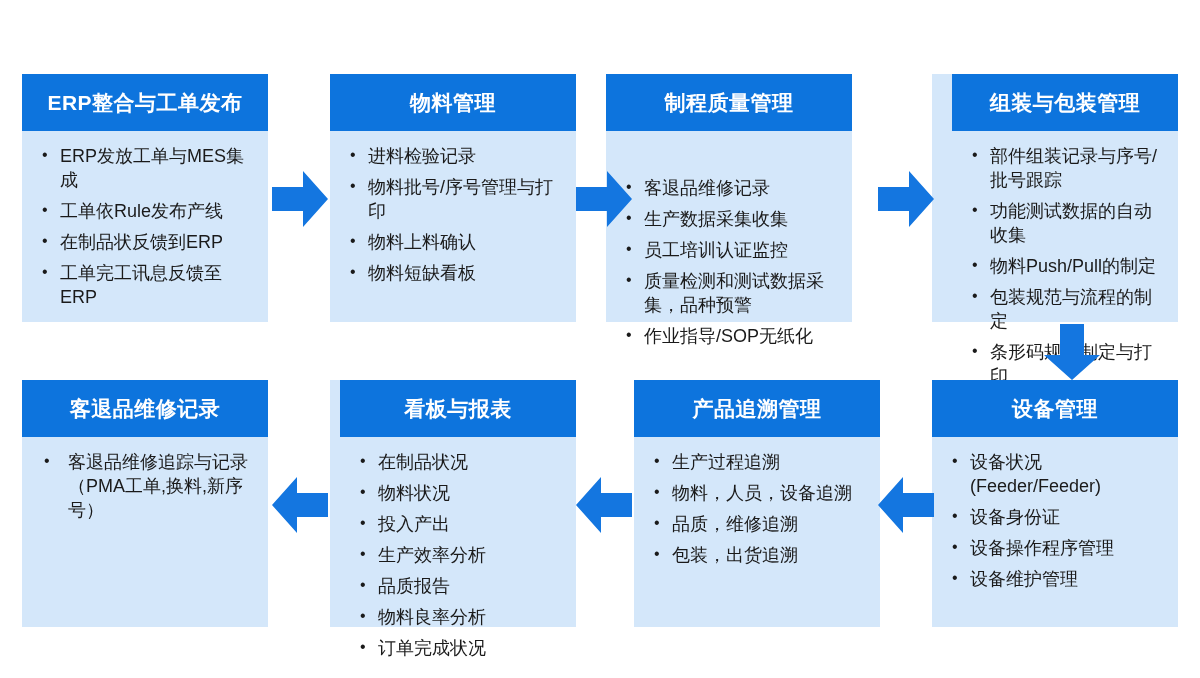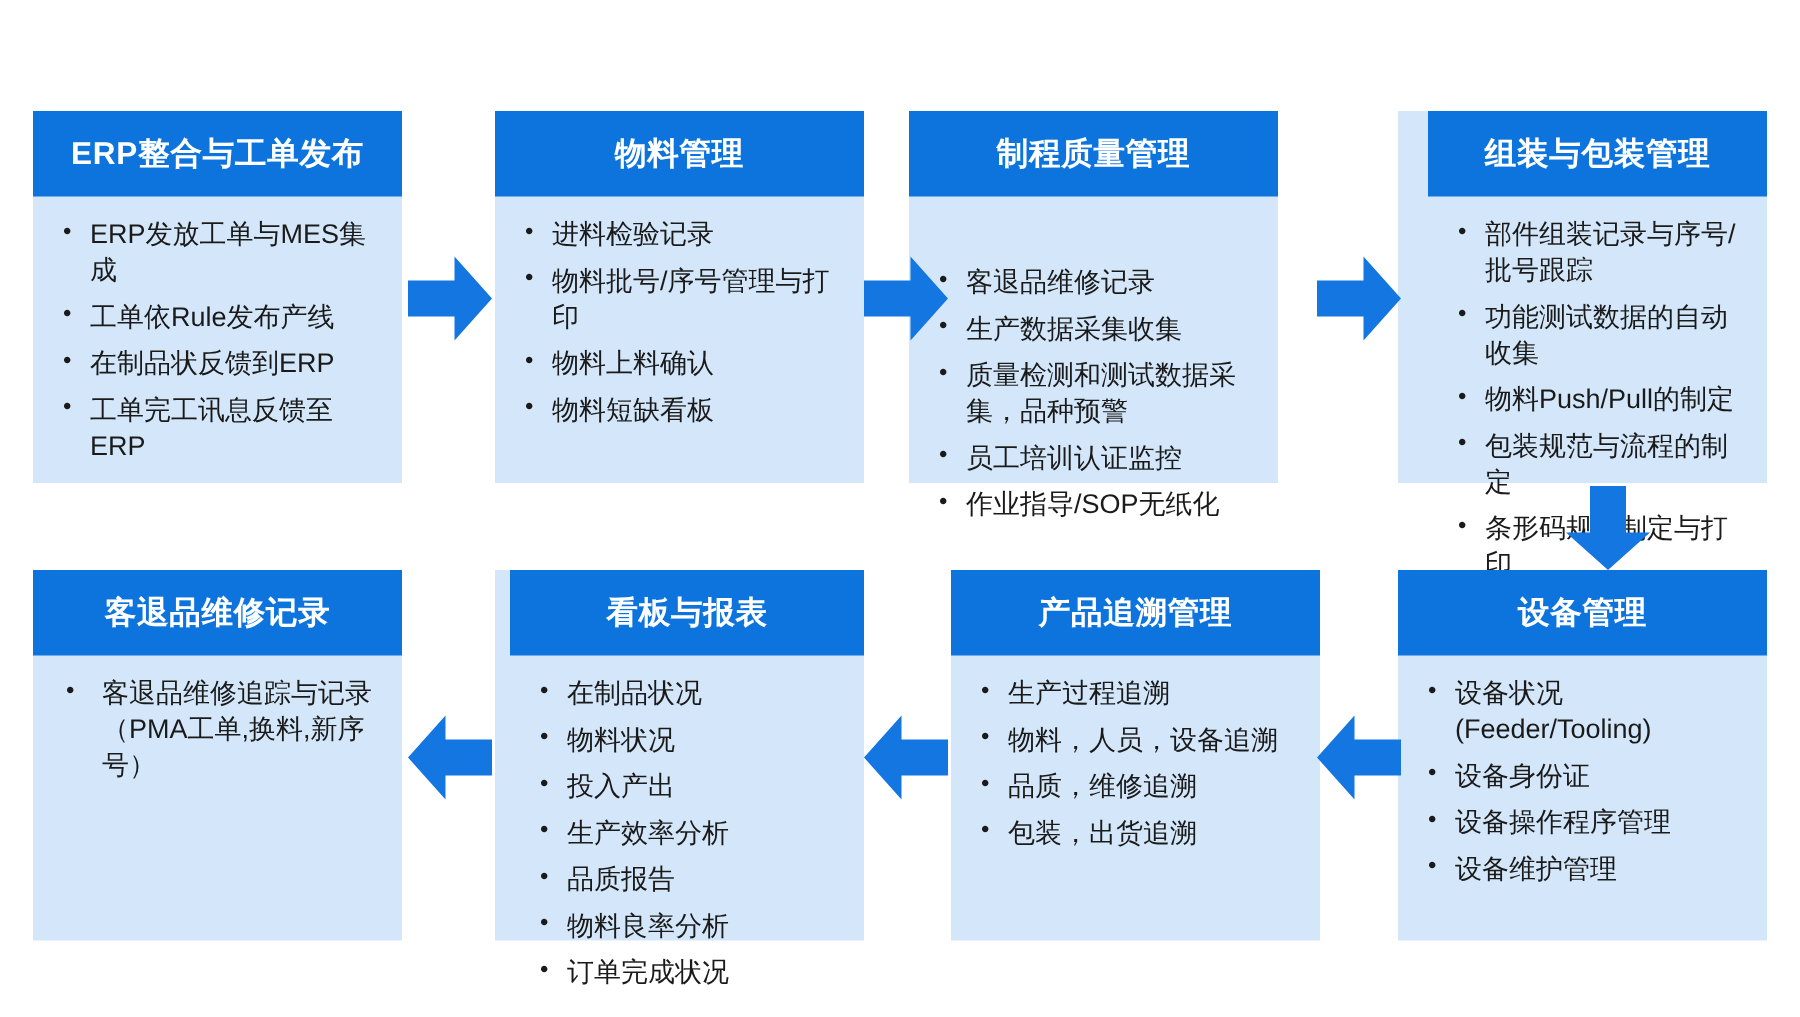--- a/index.html
+++ b/index.html
@@ -129,22 +129,22 @@
       </ul>
     </div>
   </div>
 
   <div class="card" id="card-quality">
     <div class="card-header">制程质量管理</div>
     <div class="card-body">
       <ul class="bullets">
         <li>客退品维修记录</li>
         <li>生产数据采集收集</li>
+        <li>员工培训认证监控</li>
         <li>质量检测和测试数据采集，品种预警</li>
-        <li>员工培训认证监控</li>
         <li>作业指导/SOP无纸化</li>
       </ul>
     </div>
   </div>
 
   <div class="card" id="card-assembly">
     <div class="card-header">组装与包装管理</div>
     <div class="card-body">
       <ul class="bullets">
         <li>部件组装记录与序号/批号跟踪</li>
@@ -189,21 +189,21 @@
         <li>品质，维修追溯</li>
         <li>包装，出货追溯</li>
       </ul>
     </div>
   </div>
 
   <div class="card" id="card-equipment">
     <div class="card-header">设备管理</div>
     <div class="card-body">
       <ul class="bullets">
-        <li>设备状况(Feeder/Tooling)</li>
+        <li>设备状况(Feeder/Feeder)</li>
         <li>设备身份证</li>
         <li>设备操作程序管理</li>
         <li>设备维护管理</li>
       </ul>
     </div>
   </div>
 
   <div class="arrow" id="arrow-1">
     <svg viewBox="0 0 56 60" width="56" height="60" aria-hidden="true">
       <polygon points="0,18 31,18 31,2 56,30 31,58 31,42 0,42" fill="#1476e0"></polygon>

